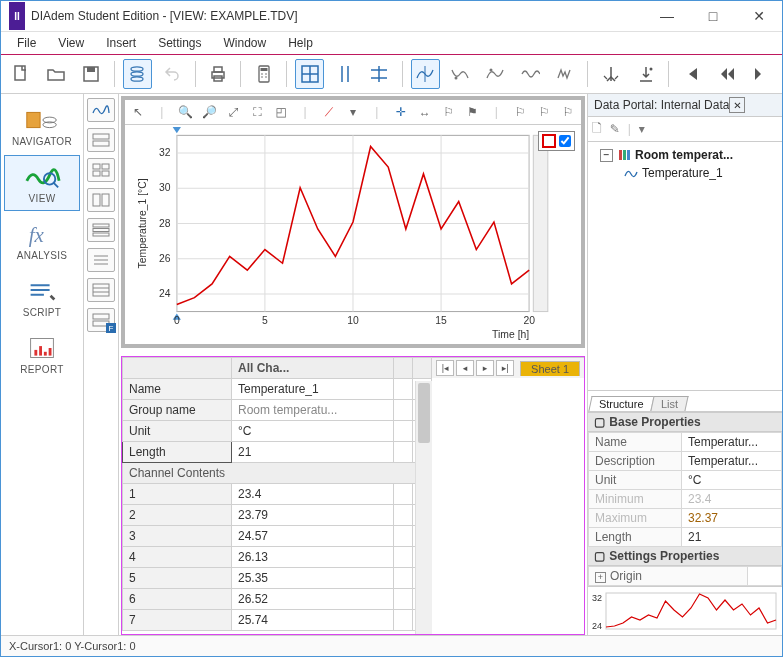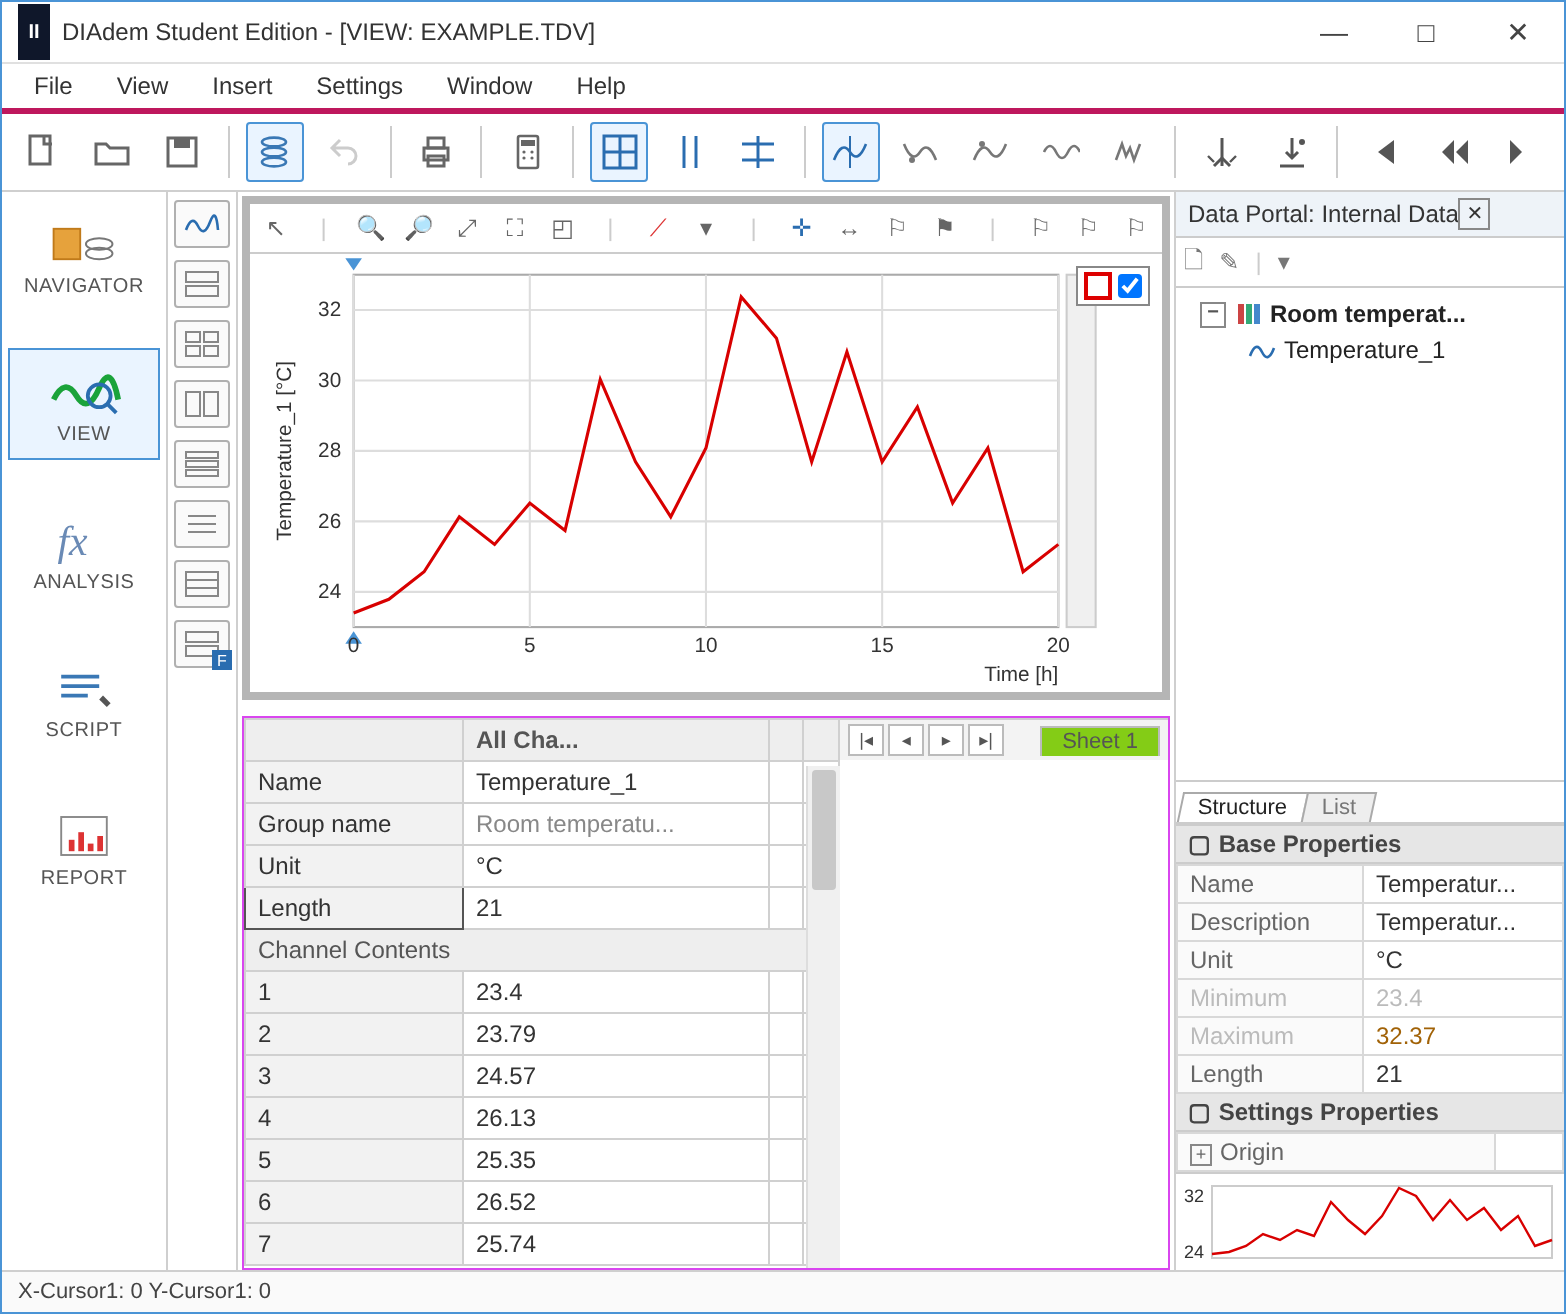--- a/index.html
+++ b/index.html
@@ -1,30 +1,30 @@
 <!DOCTYPE html>
 <html><head>
 <meta charset="utf-8">
 <style>
 html,body{margin:0;padding:0;font-family:"Segoe UI",Tahoma,sans-serif;font-size:12px;color:#222;background:#fff;height:100%;overflow:hidden}
 .window{width:783px;height:657px;border:1px solid #4a94d6;box-sizing:border-box;display:flex;flex-direction:column;position:relative}
 .titlebar{height:30px;background:#fff;display:flex;align-items:center;padding:0 0 0 8px;border-bottom:1px solid #e0e0e0}
-.titlebar .logo{width:16px;height:28px;background:#0f172a;margin-right:6px;display:flex;align-items:center;justify-content:center;color:#fff;font-weight:bold;font-size:10px}
+.titlebar .logo{width:16px;height:28px;background:#4c1d95;margin-right:6px;display:flex;align-items:center;justify-content:center;color:#fff;font-weight:bold;font-size:10px}
 .titlebar .title{flex:1;font-size:12px;color:#333}
 .wincontrols{display:flex;height:100%}
 .wincontrols div{width:46px;display:flex;align-items:center;justify-content:center;color:#444;font-size:14px}
-.menubar{height:22px;display:flex;align-items:center;padding:0 6px;gap:2px;border-bottom:3px solid #be185d}
+.menubar{height:22px;display:flex;align-items:center;padding:0 6px;gap:2px;border-bottom:1px solid #be185d}
 .menubar span{padding:2px 10px;color:#333}
 .toolbar{height:38px;border-bottom:1px solid #cfcfcf;display:flex;align-items:center;padding:0 6px;gap:6px;background:#fff}
 .tb-btn{width:28px;height:28px;display:flex;align-items:center;justify-content:center;border:1px solid transparent;border-radius:2px;color:#555}
 .tb-btn svg{width:20px;height:20px}
 .tb-sep{width:1px;height:26px;background:#ccc;margin:0 2px}
 .body{flex:1;display:flex;min-height:0}
 .navcol{width:82px;border-right:1px solid #cfcfcf;display:flex;flex-direction:column;align-items:center;padding-top:4px;background:#fff}
-.navitem{width:74px;height:54px;display:flex;flex-direction:column;align-items:center;justify-content:center;gap:2px;border:1px solid transparent;margin-bottom:18px}
+.navitem{width:74px;height:54px;display:flex;flex-direction:column;align-items:center;justify-content:center;gap:2px;border:1px solid transparent;margin-bottom:1px}
 .navitem.active{border:1px solid #4a94d6;background:#eaf4ff}
 .navitem .lbl{font-size:10px;color:#555;letter-spacing:.3px}
 .navitem svg{width:38px;height:28px}
 .center{flex:1;display:flex;min-width:0}
 .subcol{width:34px;border-right:1px solid #cfcfcf;display:flex;flex-direction:column;align-items:center;padding-top:4px;gap:6px}
 .subcol .sb{width:26px;height:22px;border:1px solid #b0b0b0;border-radius:2px;background:#fafafa;display:flex;align-items:center;justify-content:center}
 .mainarea{flex:1;display:flex;flex-direction:column;min-width:0;border-right:1px solid #cfcfcf}
 .chartwrap{border:4px solid #b5b5b5;margin:2px;position:relative;height:244px}
 .charttb{height:24px;background:#fff;border-bottom:1px solid #ccc;display:flex;align-items:center;padding:0 4px;gap:6px;font-size:12px;color:#666}
 .charttb span{display:inline-flex;align-items:center;justify-content:center;width:18px;height:18px}
@@ -34,21 +34,21 @@
 .legendbox .sw{width:10px;height:10px;border:2px solid #d00}
 .sheetwrap{flex:1;margin:6px 2px 0 2px;border:1px solid #d946ef;display:flex;flex-direction:row;min-height:0;position:relative}
 .sheet-scroll{flex:1;overflow:hidden;position:relative}
 .sheet-table{width:100%;border-collapse:collapse;font-size:12px}
 .sheet-table td,.sheet-table th{border:1px solid #d0d0d0;padding:1px 6px;height:18px;text-align:left;font-weight:normal;color:#333;background:#fff}
 .sheet-table .hdr td{background:#eee;font-weight:bold;color:#555}
 .sheet-table .label{background:#f2f2f2;color:#333;width:90px}
 .sheet-table .chanhdr td{background:#eee;color:#555;font-weight:normal}
 .sheettabs{height:20px;border-top:1px solid #ccc;display:flex;align-items:center;background:#f3f3f3;padding:0 4px;gap:2px;font-size:11px;color:#555}
 .sheettabs .nav{width:16px;height:14px;border:1px solid #bbb;background:#fff;display:flex;align-items:center;justify-content:center;font-size:9px}
-.sheettabs .tab{border:1px solid #bbb;border-bottom:none;background:#84cc16;padding:1px 10px;margin-left:16px}
+.sheettabs .tab{border:1px solid #bbb;border-bottom:none;background:#eab308;padding:1px 10px;margin-left:4px}
 .scrollbar-v{position:absolute;right:0;top:24px;bottom:0;width:16px;background:#f0f0f0;border-left:1px solid #ddd}
 .scrollbar-v .thumb{position:absolute;left:2px;right:2px;top:2px;height:60px;background:#c8c8c8;border-radius:2px}
 .rightpanel{width:194px;display:flex;flex-direction:column;background:#fff}
 .rp-title{height:22px;background:#eef3f8;border-bottom:1px solid #ccc;display:flex;align-items:center;padding:0 6px;font-size:12px;color:#333;justify-content:flex-start}
 .rp-tb{height:24px;border-bottom:1px solid #ccc;display:flex;align-items:center;padding:0 4px;gap:8px;color:#777}
 .tree{flex:0 0 220px;padding:4px 4px;overflow:hidden;font-size:12px;position:relative}
 .tree-row{display:flex;align-items:center;height:18px;gap:4px;white-space:nowrap}
 .tree-row.group{font-weight:bold}
 .tree-row .tgl{width:11px;height:11px;border:1px solid #888;display:flex;align-items:center;justify-content:center;font-size:10px;line-height:1;color:#555}
 .tabsrow{height:20px;border-top:1px solid #ccc;border-bottom:1px solid #ccc;display:flex;align-items:flex-end;padding-left:2px;font-size:11px;gap:0;margin-top:auto}

